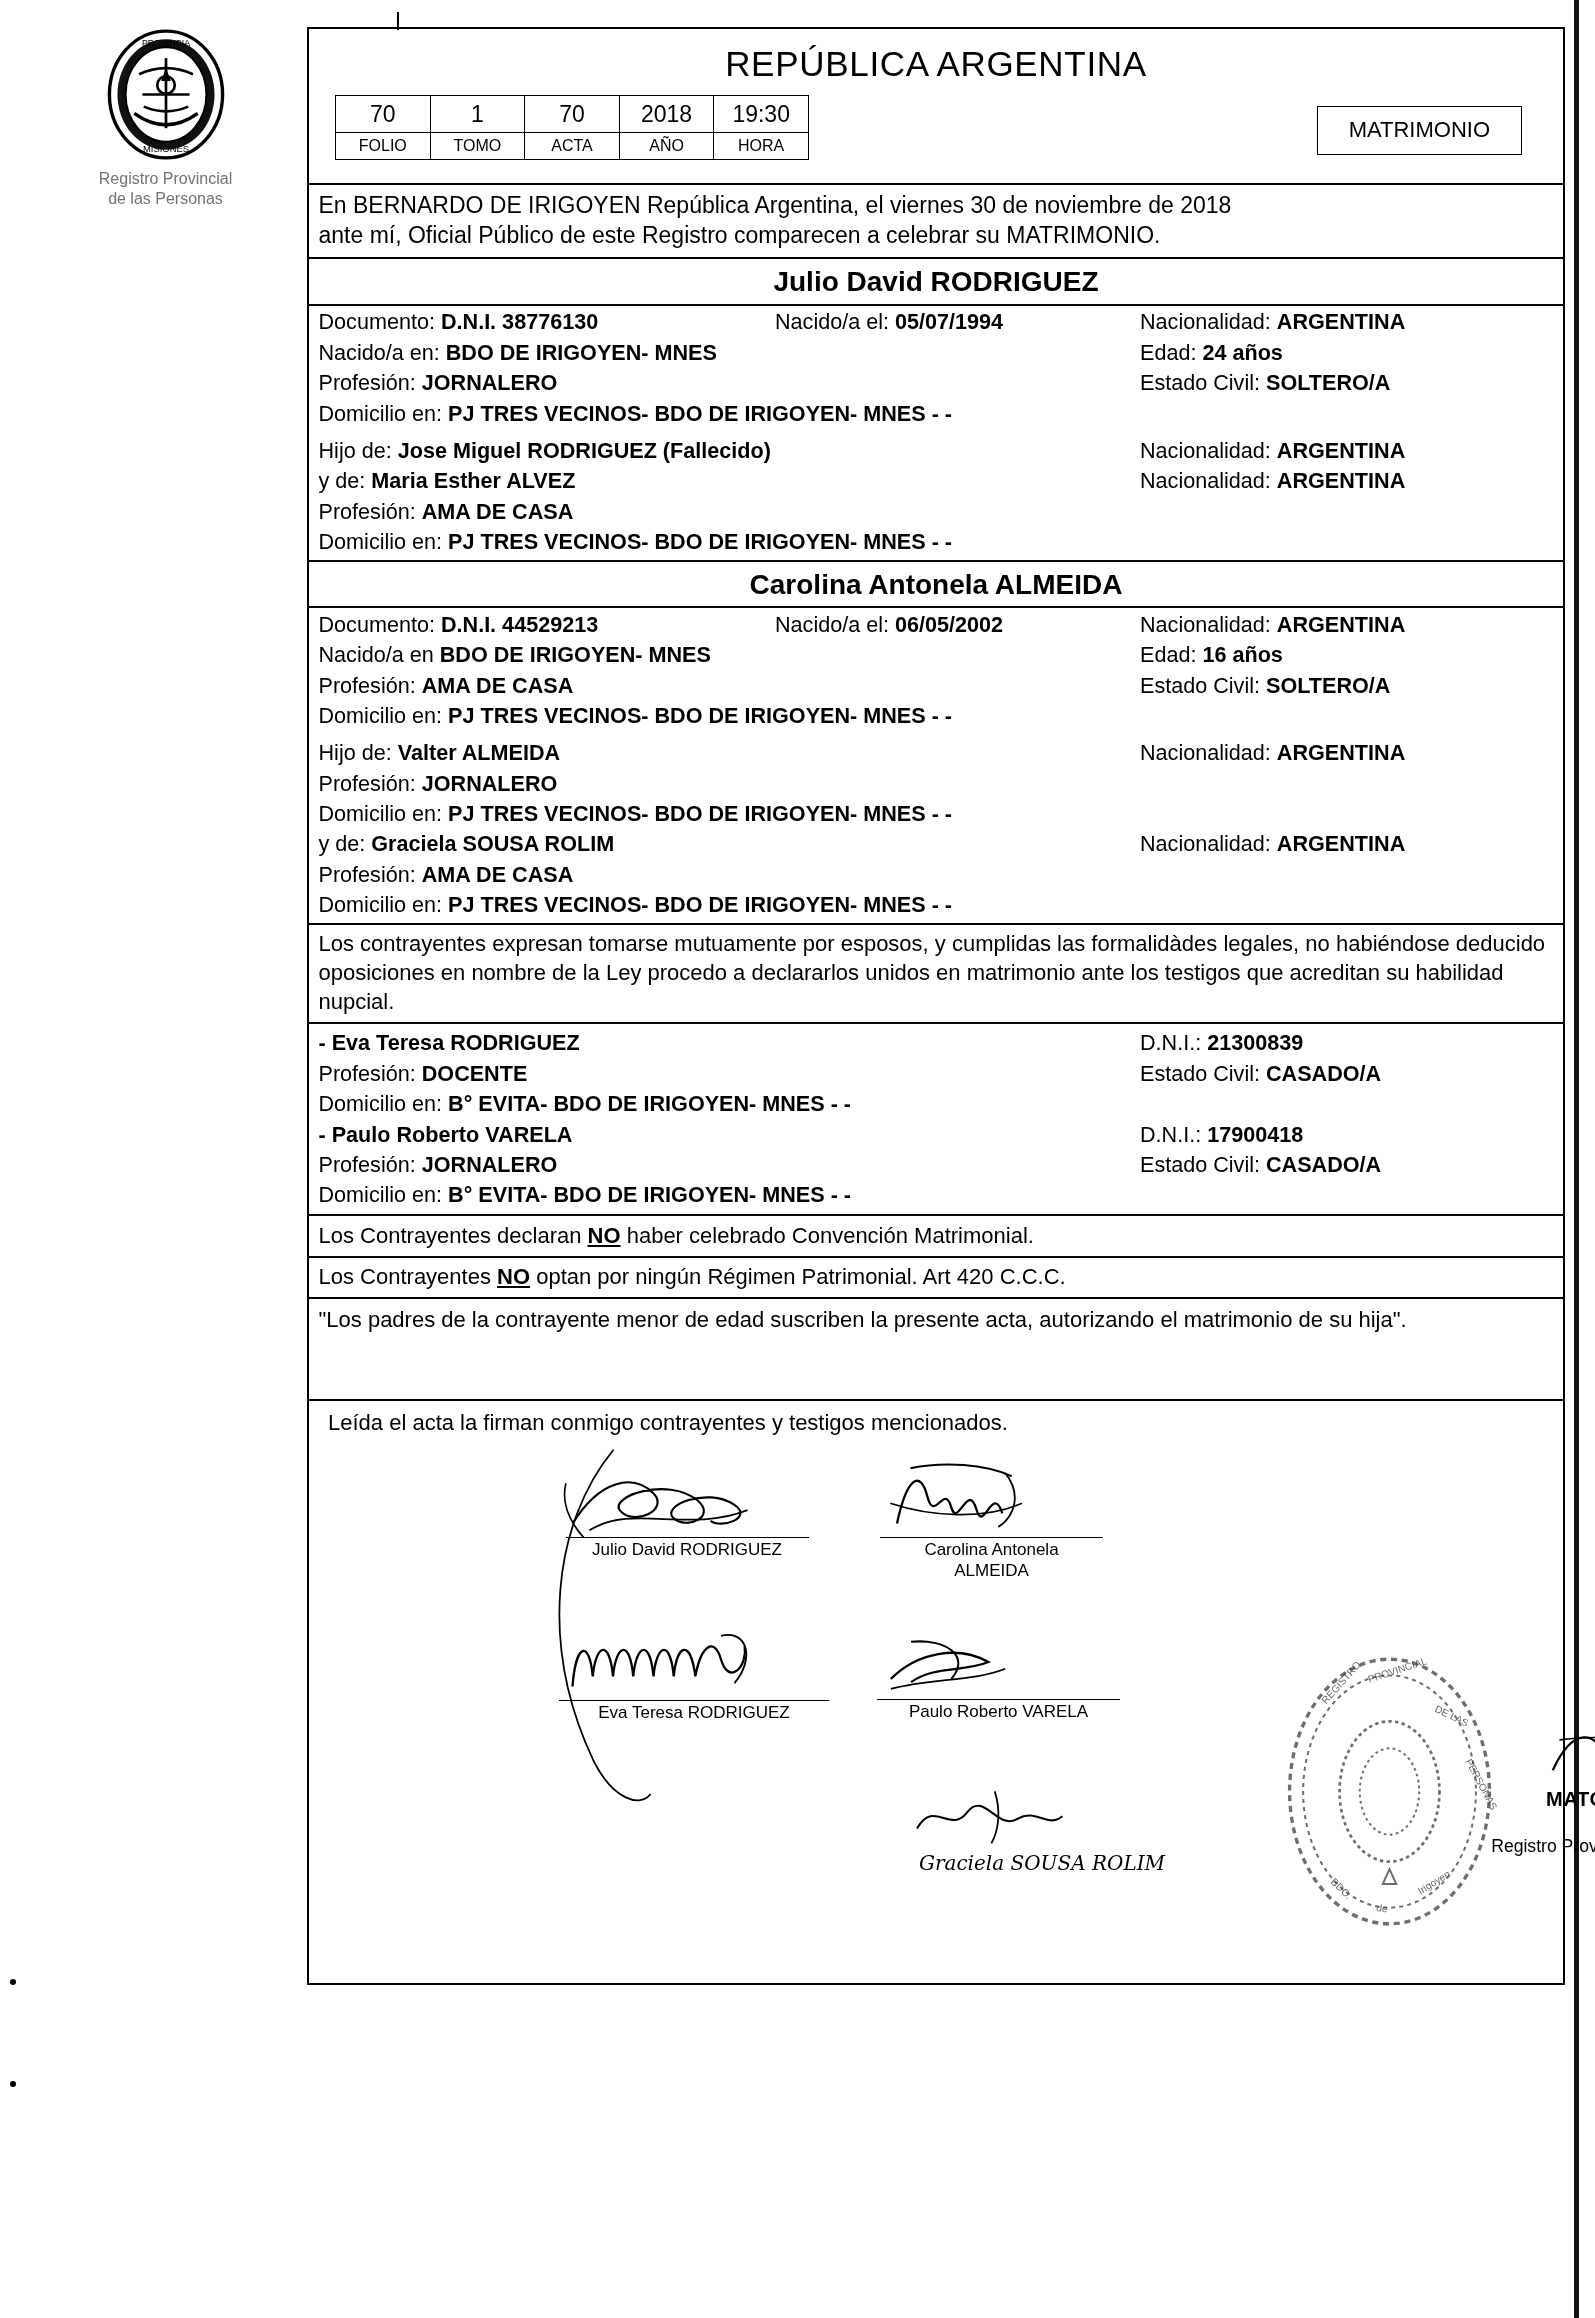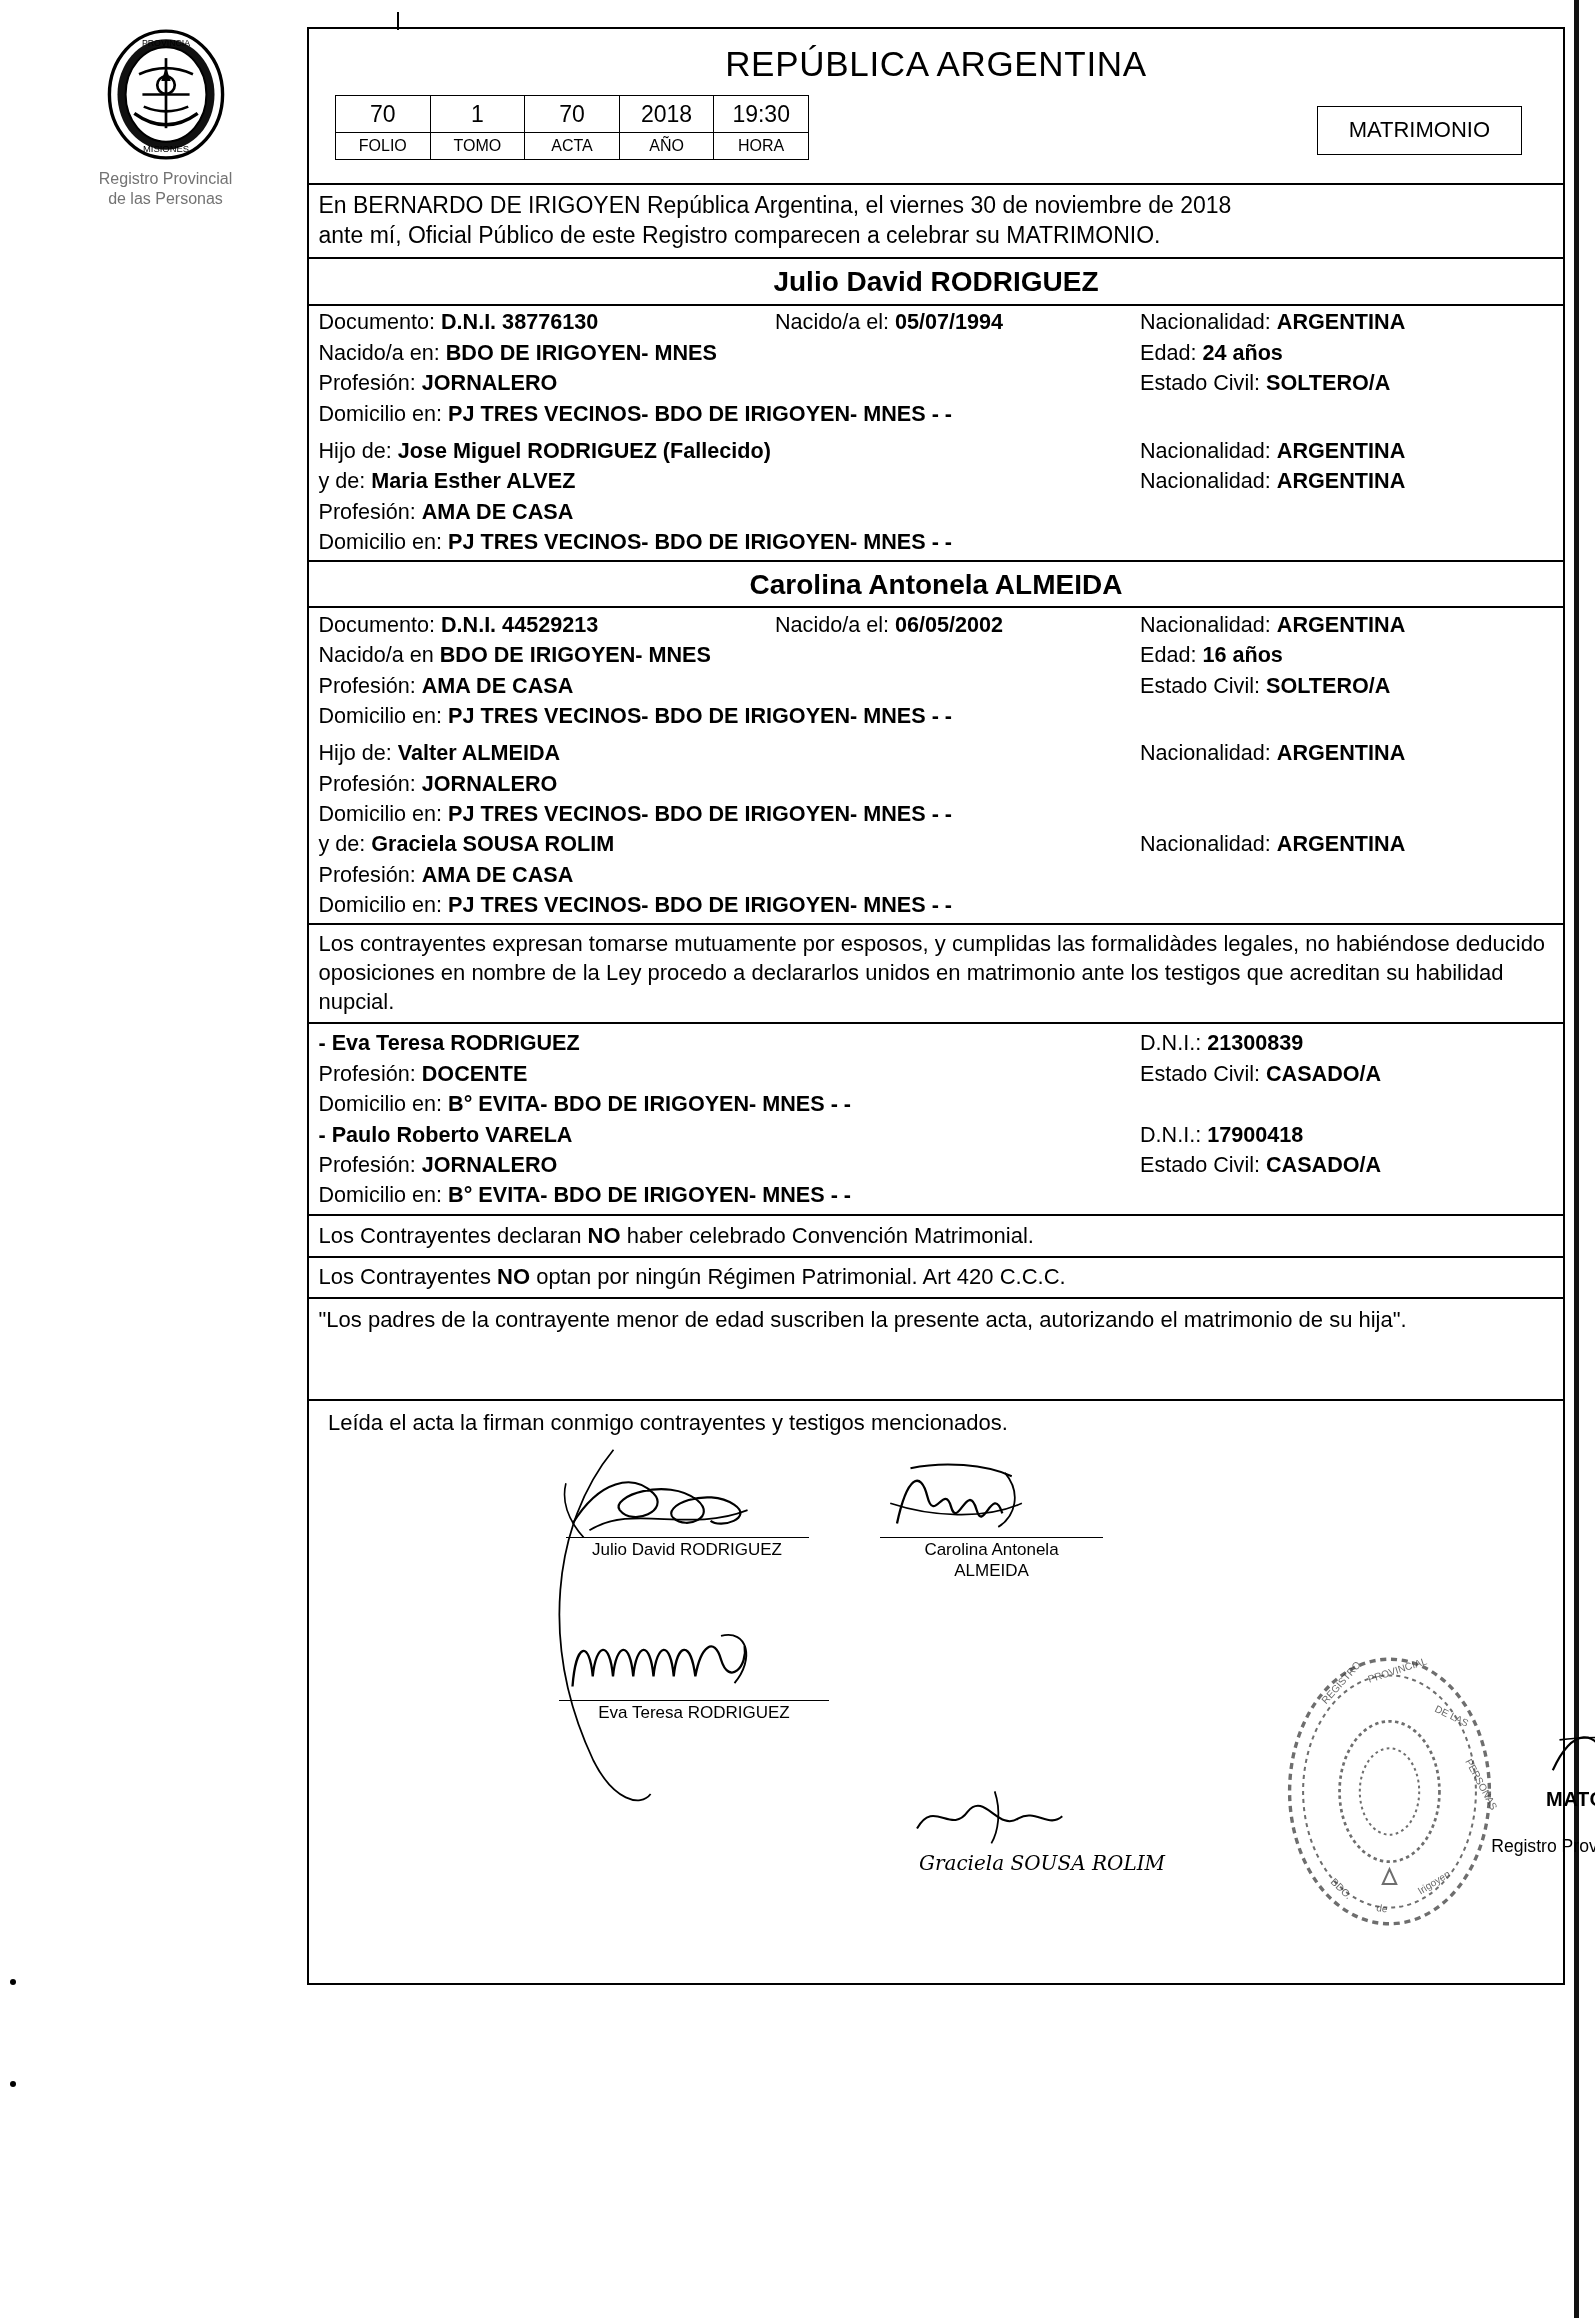--- a/index.html
+++ b/index.html
@@ -152,21 +152,21 @@
     border-top: 2px solid #000;
     padding: 4px 0 4px 0;
   }
 
   .decl {
     border-top: 2px solid #000;
     font-size: 22px;
     padding: 5.4px 9.5px;
     line-height: 1.3;
   }
-  .decl .b { font-weight: bold; }
+  .decl .b { font-weight: bold; text-decoration: underline; }
 
   .note {
     border-top: 2px solid #000;
     font-size: 22px;
     padding: 5.4px 9.5px 6.8px 9.5px;
     line-height: 1.33;
   }
 
   .blank-gap {
     height: 58px;
@@ -518,20 +518,29 @@
 
       <div class="sig" style="left:243px; top:176px; width:284px;">
         <svg class="scribble" width="284" height="81" viewBox="0 0 420 120">
           <path d="M30 100 C35 35, 55 30, 60 85 C65 35, 85 30, 90 85 C95 35, 115 30, 120 85 C125 35, 145 30, 150 85 C155 35, 175 30, 180 85 C185 35, 205 30, 212 85 C220 40, 240 25, 250 60 C262 100, 290 70, 285 40" fill="none" stroke="#000" stroke-width="3.4"></path>
           <path d="M250 25 C290 15, 300 60, 270 95" fill="none" stroke="#000" stroke-width="2.8"></path>
         </svg>
         <div class="rule" style="width:270px;"></div>
         <div class="cap">Eva Teresa RODRIGUEZ</div>
       </div>
 
+      <div class="sig" style="left:561px; top:182px; width:257px;">
+        <svg class="scribble" width="257" height="74" viewBox="0 0 380 110">
+          <path d="M30 80 C70 40, 130 30, 175 55 C140 70, 95 60, 60 85" fill="none" stroke="#000" stroke-width="3.4"></path>
+          <path d="M60 25 C110 20, 150 45, 120 80" fill="none" stroke="#000" stroke-width="3"></path>
+          <path d="M30 95 C90 78, 150 85, 200 65" fill="none" stroke="#000" stroke-width="2.6"></path>
+        </svg>
+        <div class="rule" style="width:243px;"></div>
+        <div class="cap">Paulo Roberto VARELA</div>
+      </div>
 
 
       <div class="sig" style="left:581px; top:338px; width:304px;">
         <svg class="scribble" width="304" height="68" viewBox="0 0 450 100">
           <path d="M40 70 C65 25, 90 80, 115 45 C140 15, 160 75, 190 55 C215 40, 235 70, 255 52" fill="none" stroke="#000" stroke-width="3"></path>
           <path d="M155 15 C165 45, 160 75, 150 92" fill="none" stroke="#000" stroke-width="2.6"></path>
         </svg>
         <div class="cap hand">Graciela SOUSA ROLIM</div>
       </div>
 

